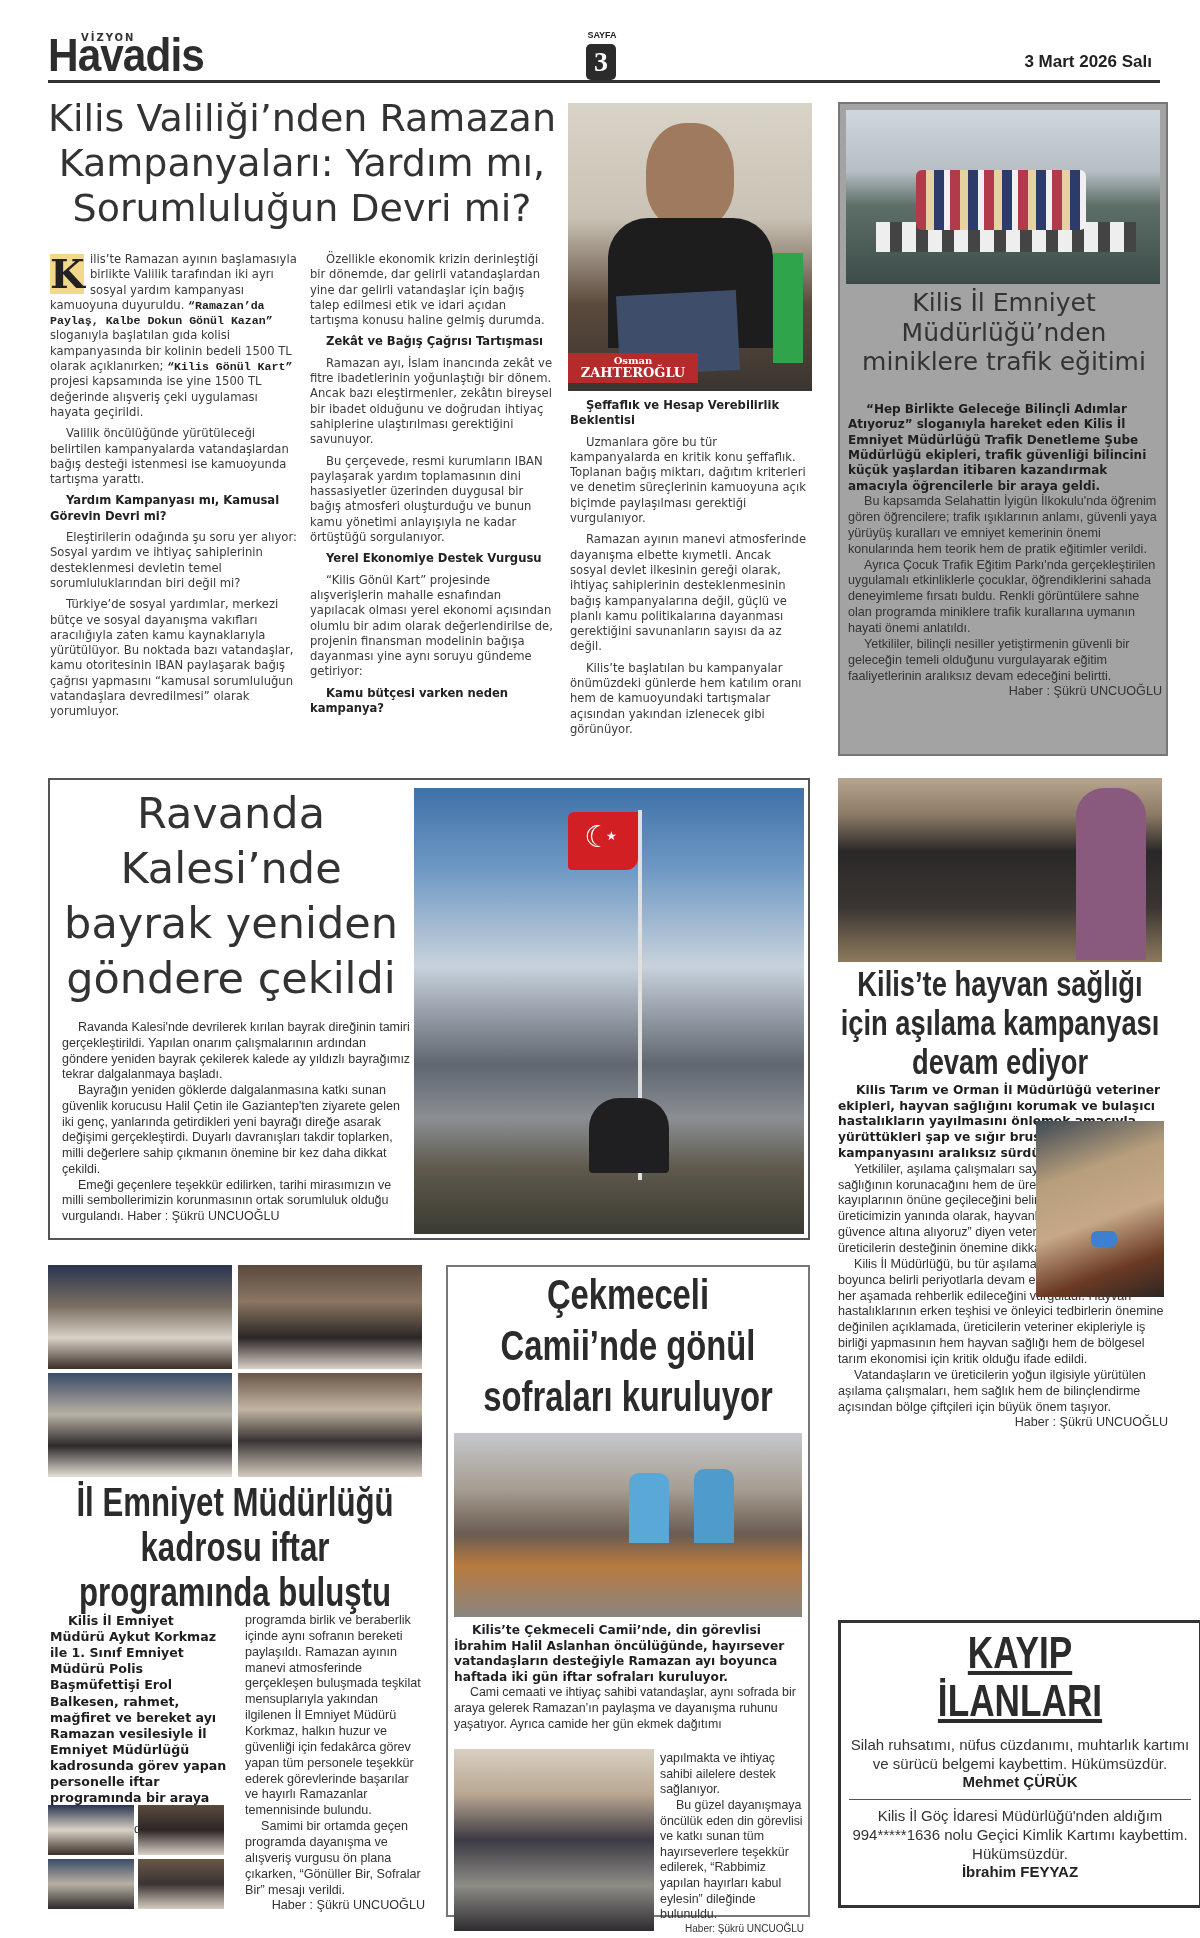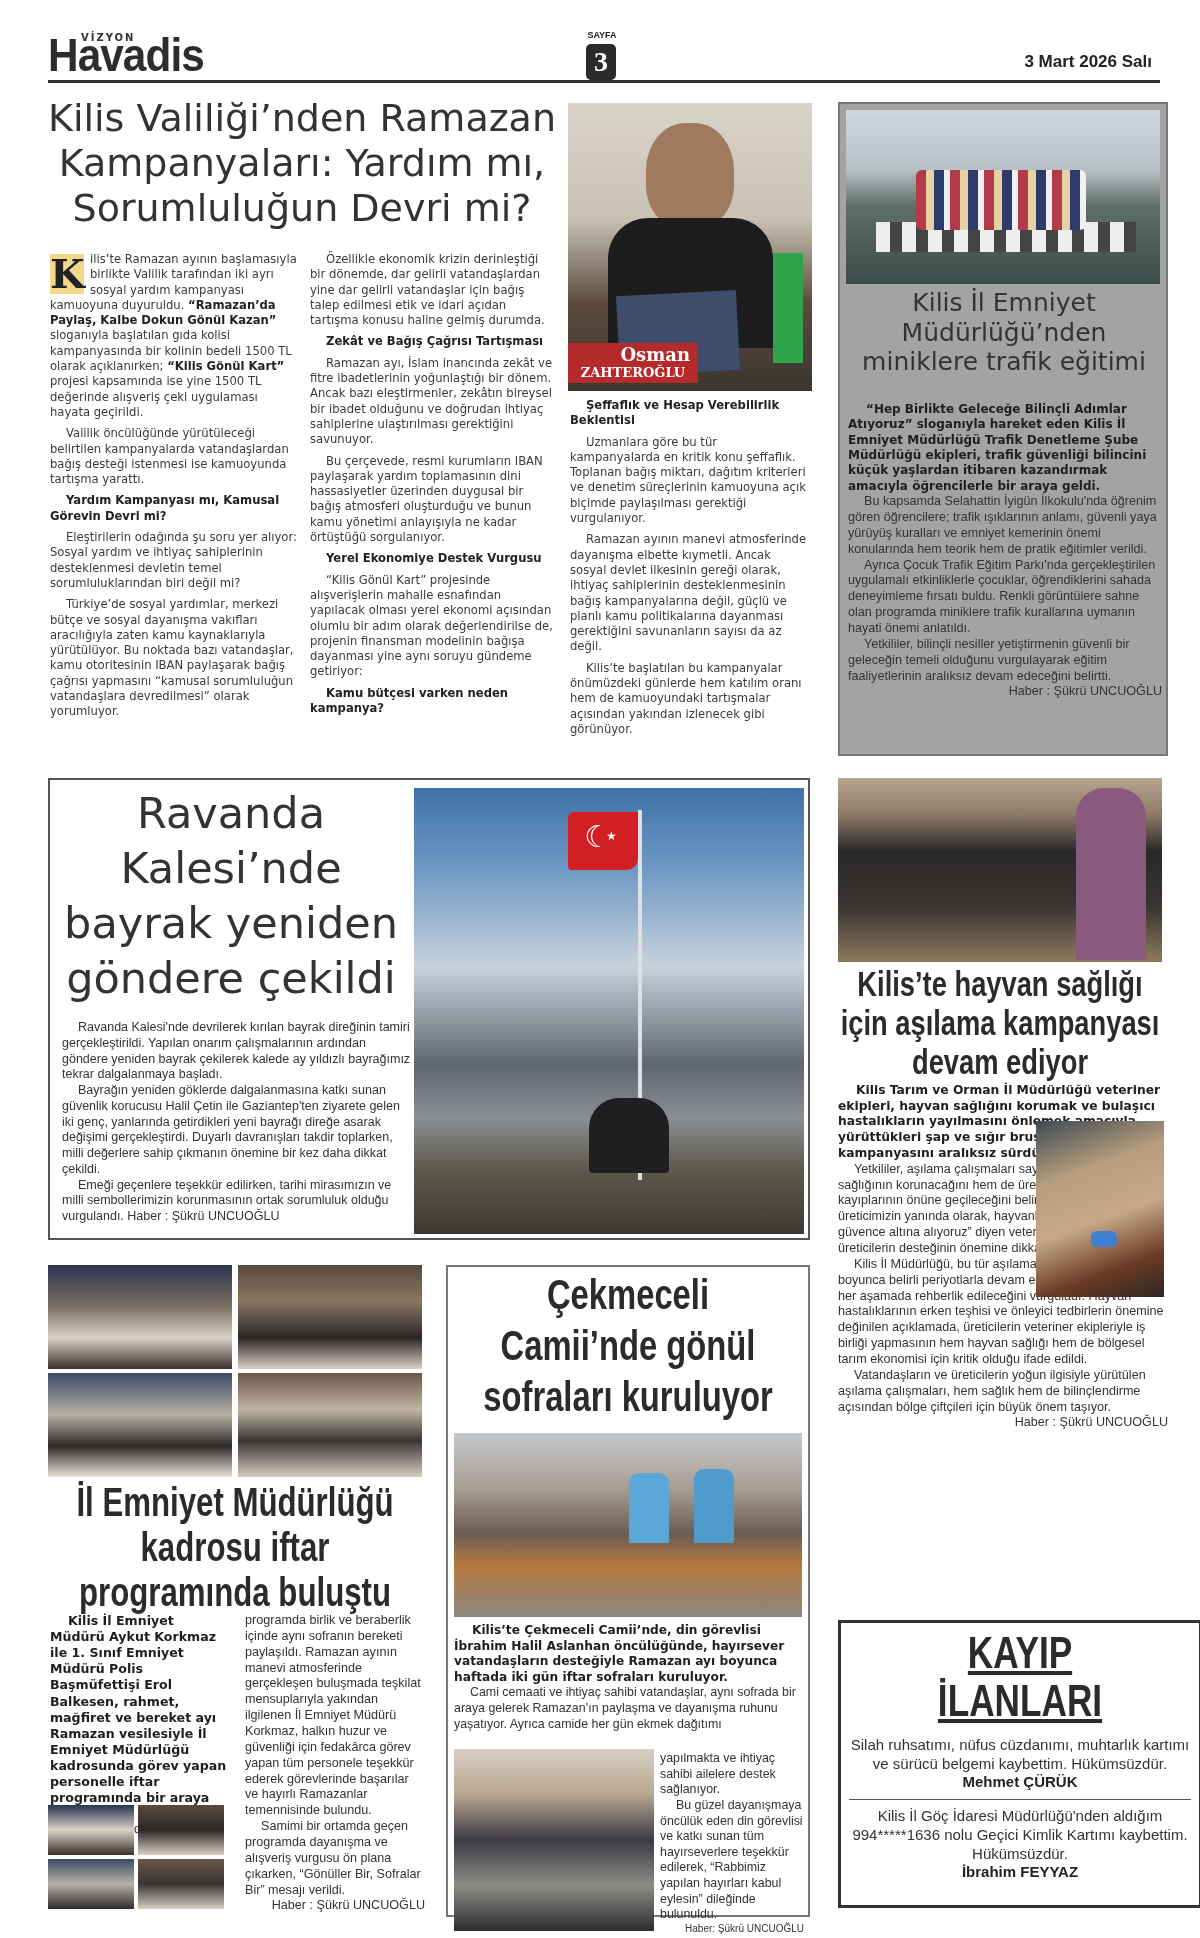--- a/index.html
+++ b/index.html
@@ -16,21 +16,21 @@
   .rule { background: #333; height: 3px; }
 
   
   .h-sans { font-family: "DejaVu Sans", sans-serif; color: #333; text-align: center; line-height: 1.18; }
   .h-condensed { font-family: "Liberation Sans", sans-serif; font-weight: bold; color: #2b2b2b; text-align: center; line-height: 1.12; transform: scaleX(0.78); }
 
   
   .body { font-family: "DejaVu Sans", sans-serif; font-size: 11.6px; line-height: 1.32; color: #3a3a3a; }
   .body p { text-indent: 16px; margin-bottom: 6px; text-align: left; }
   .body p.sub { font-weight: bold; color: #222; }
-  .body b { color: #222; }
+  .body b { color: #222; font-family: Liberation Mono, monospace; }
   .body2 { font-family: "Liberation Sans", sans-serif; font-size: 13px; line-height: 1.26; color: #333; }
   .body2 p { text-indent: 16px; }
   .lead { font-family: "DejaVu Sans", sans-serif; font-weight: bold; font-size: 12px; line-height: 1.28; color: #1e1e1e; text-indent: 18px; }
   .byline { text-align: right; }
 
   .dropcap { float: left; width: 34px; height: 40px; background: #f2d88a; font-family: "DejaVu Serif", serif; font-weight: bold; font-size: 40px; line-height: 40px; text-align: center; margin: 2px 6px 0 0; color: #222; }
 
   .box { border: 2px solid #555; }
   .gray-box { background: #a3a3a3; border: 2px solid #777; }
 
@@ -75,21 +75,21 @@
   <p>“Kilis Gönül Kart” projesinde alışverişlerin mahalle esnafından yapılacak olması yerel ekonomi açısından olumlu bir adım olarak değerlendirilse de, projenin finansman modelinin bağışa dayanması yine aynı soruyu gündeme getiriyor:</p>
   <p class="sub">Kamu bütçesi varken neden kampanya?</p>
 </div>
 
 <div class="photo" style="left:568px; top:103px; width:244px; height:288px; background:linear-gradient(180deg,#d9d4c8 0%,#c9c2b4 40%,#5b4a3c 70%,#3a3530 100%);">
   <div class="abs" style="left:78px; top:20px; width:88px; height:105px; border-radius:45% 45% 40% 40%; background:#a07a5e;"></div>
   <div class="abs" style="left:40px; top:115px; width:165px; height:130px; border-radius:40px 40px 0 0; background:#1e1d1e;"></div>
   <div class="abs" style="left:50px; top:190px; width:120px; height:80px; background:#3d4d6a; transform:rotate(-3deg);"></div>
   <div class="abs" style="left:205px; top:150px; width:30px; height:110px; background:#2fa44a;"></div>
   <div class="author-tag" style="width:130px;">
-    <div style="font-size:18px;text-align:right;">Osman</div>
+    <div style="font-size:10px;">Osman</div>
     <div style="font-size:13px;">ZAHTEROĞLU</div>
   </div>
 </div>
 
 <div class="body abs" style="left:570px; top:398px; width:240px;">
   <p class="sub">Şeffaflık ve Hesap Verebilirlik Beklentisi</p>
   <p>Uzmanlara göre bu tür kampanyalarda en kritik konu şeffaflık. Toplanan bağış miktarı, dağıtım kriterleri ve denetim süreçlerinin kamuoyuna açık biçimde paylaşılması gerektiği vurgulanıyor.</p>
   <p>Ramazan ayının manevi atmosferinde dayanışma elbette kıymetli. Ancak sosyal devlet ilkesinin gereği olarak, ihtiyaç sahiplerinin desteklenmesinin bağış kampanyalarına değil, güçlü ve planlı kamu politikalarına dayanması gerektiğini savunanların sayısı da az değil.</p>
   <p>Kilis’te başlatılan bu kampanyalar önümüzdeki günlerde hem katılım oranı hem de kamuoyundaki tartışmalar açısından yakından izlenecek gibi görünüyor.</p>
 </div>

